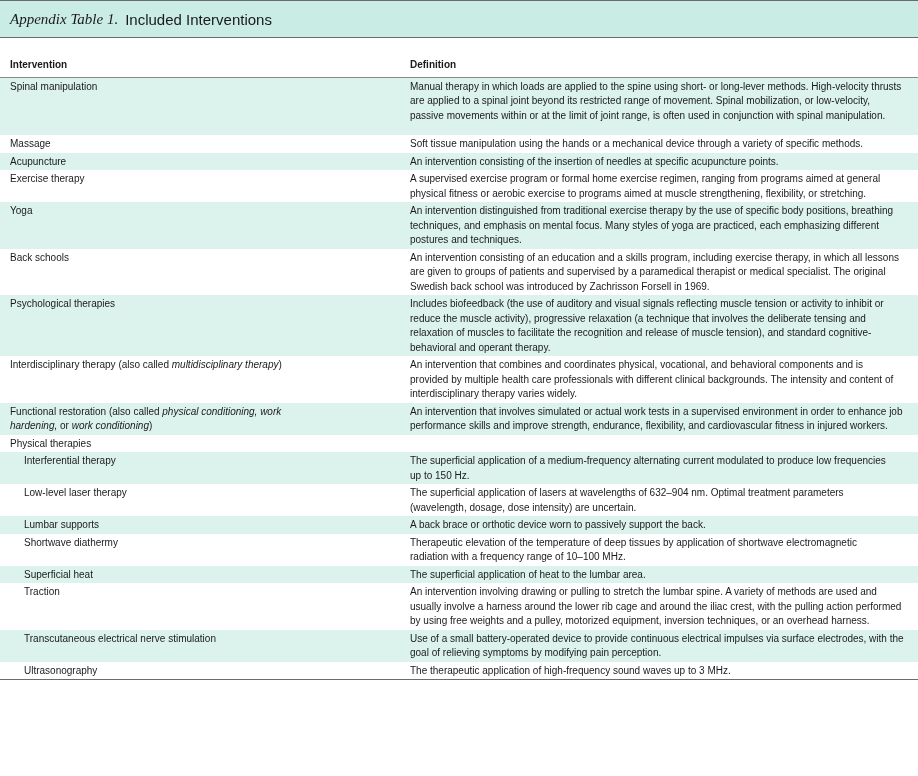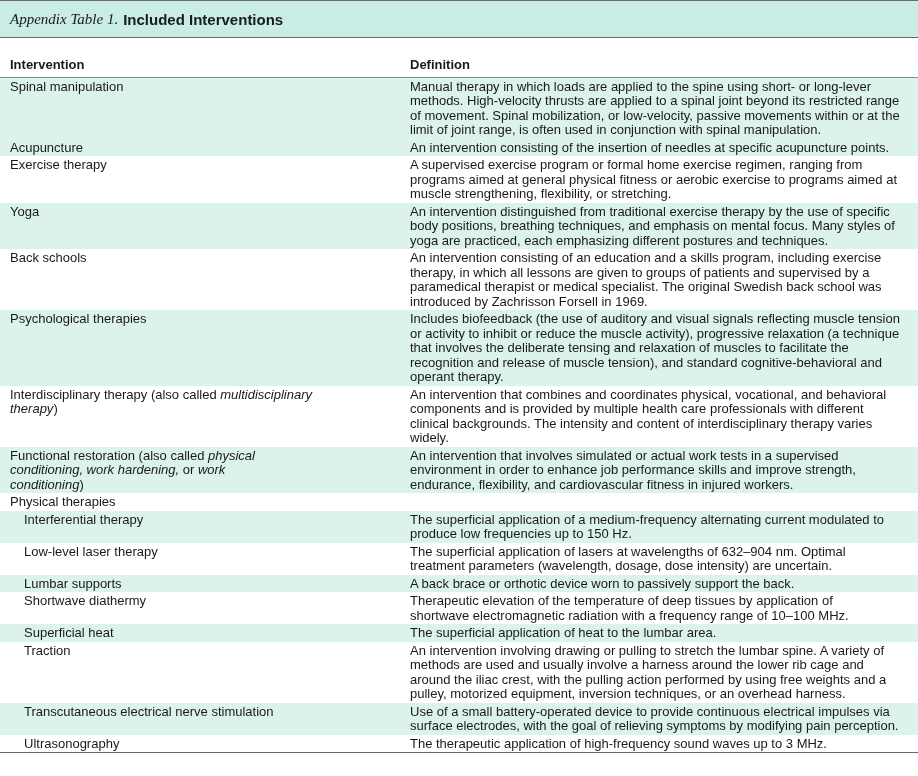--- a/index.html
+++ b/index.html
@@ -1,20 +1,20 @@
 <!DOCTYPE html>
 <html><head>
 <meta charset="utf-8">
 <style>
   html, body { margin: 0; padding: 0; background: #ffffff; }
   body { width: 918px; height: 776px; overflow: hidden; font-family: "Liberation Sans", sans-serif; color: #1a1a1a; }
   .title-bar { background: #c9ece4; height: 38px; border-top: 1.5px solid #6b6b6b; border-bottom: 1.5px solid #6b6b6b; display: flex; align-items: center; padding-left: 10px; font-size: 15px; box-sizing: border-box; }
-  .title-bar .label { font-family: "Liberation Serif", serif; font-style: italic; margin-right: 5px; }
-  .title-bar .name { font-weight: bold; }
-  table { border-collapse: collapse; width: 918px; font-size: 13px; line-height: 14.5px; }
+  .title-bar .label { font-family: "Liberation Serif", serif; font-style: italic; }
+  .title-bar .name { font-weight: normal; margin-left: 7px; }
+  table { border-collapse: collapse; width: 918px; font-size: 10px; line-height: 14.5px; }
   thead th { text-align: left; font-weight: bold; padding: 20px 0 4px 10px; background: #ffffff; border-bottom: 1px solid #8a8a8a; }
   thead th.def { padding-left: 5px; margin-top: 28px; }
   td { vertical-align: top; padding: 2px 0 1px 10px; }
   td.def { padding-left: 5px; padding-right: 14px; }
   tr.shaded td { background: #dcf2ec; }
   td.sub { padding-left: 24px; margin-top: 43px; }
   tfoot td { border-top: 1.5px solid #6b6b6b; padding: 0; height: 4px; }
   .ital { font-style: italic; }
 </style>
 </head>
@@ -33,20 +33,24 @@
   <thead>
     <tr>
       <th>Intervention</th>
       <th class="def">Definition</th>
     </tr>
   </thead>
   <tbody>
     <tr class="shaded" style="height:58px">
       <td>Spinal manipulation</td>
       <td class="def" style="padding-right:14px">Manual therapy in which loads are applied to the spine using short- or long-lever methods. High-velocity thrusts are applied to a spinal joint beyond its restricted range of movement. Spinal mobilization, or low-velocity, passive movements within or at the limit of joint range, is often used in conjunction with spinal manipulation.</td>
+    </tr>
+    <tr>
+      <td>Massage</td>
+      <td class="def" style="padding-right:40px">Soft tissue manipulation using the hands or a mechanical device through a variety of specific methods.</td>
     </tr>
     <tr class="shaded">
       <td>Acupuncture</td>
       <td class="def">An intervention consisting of the insertion of needles at specific acupuncture points.</td>
     </tr>
     <tr>
       <td>Exercise therapy</td>
       <td class="def">A supervised exercise program or formal home exercise regimen, ranging from programs aimed at general physical fitness or aerobic exercise to programs aimed at muscle strengthening, flexibility, or stretching.</td>
     </tr>
     <tr class="shaded">

